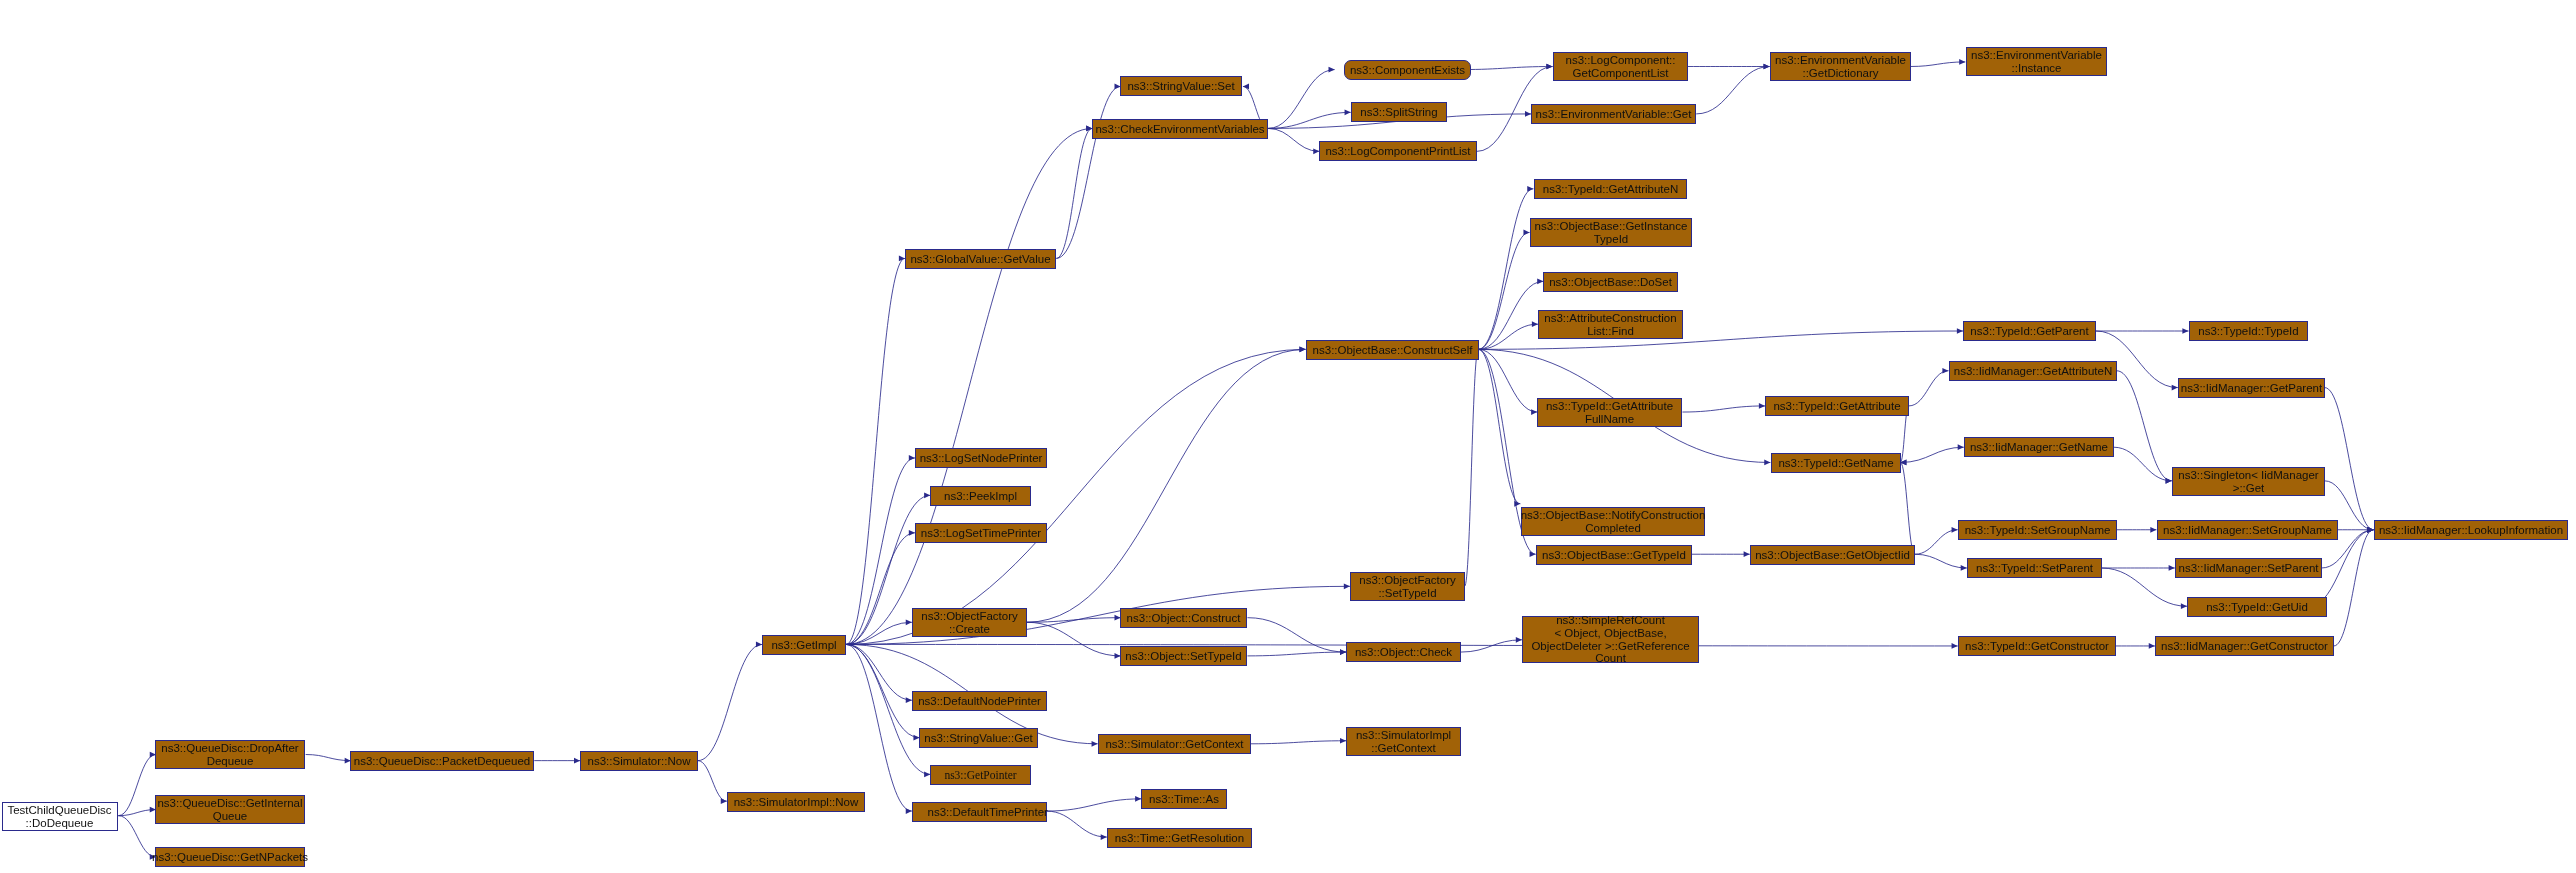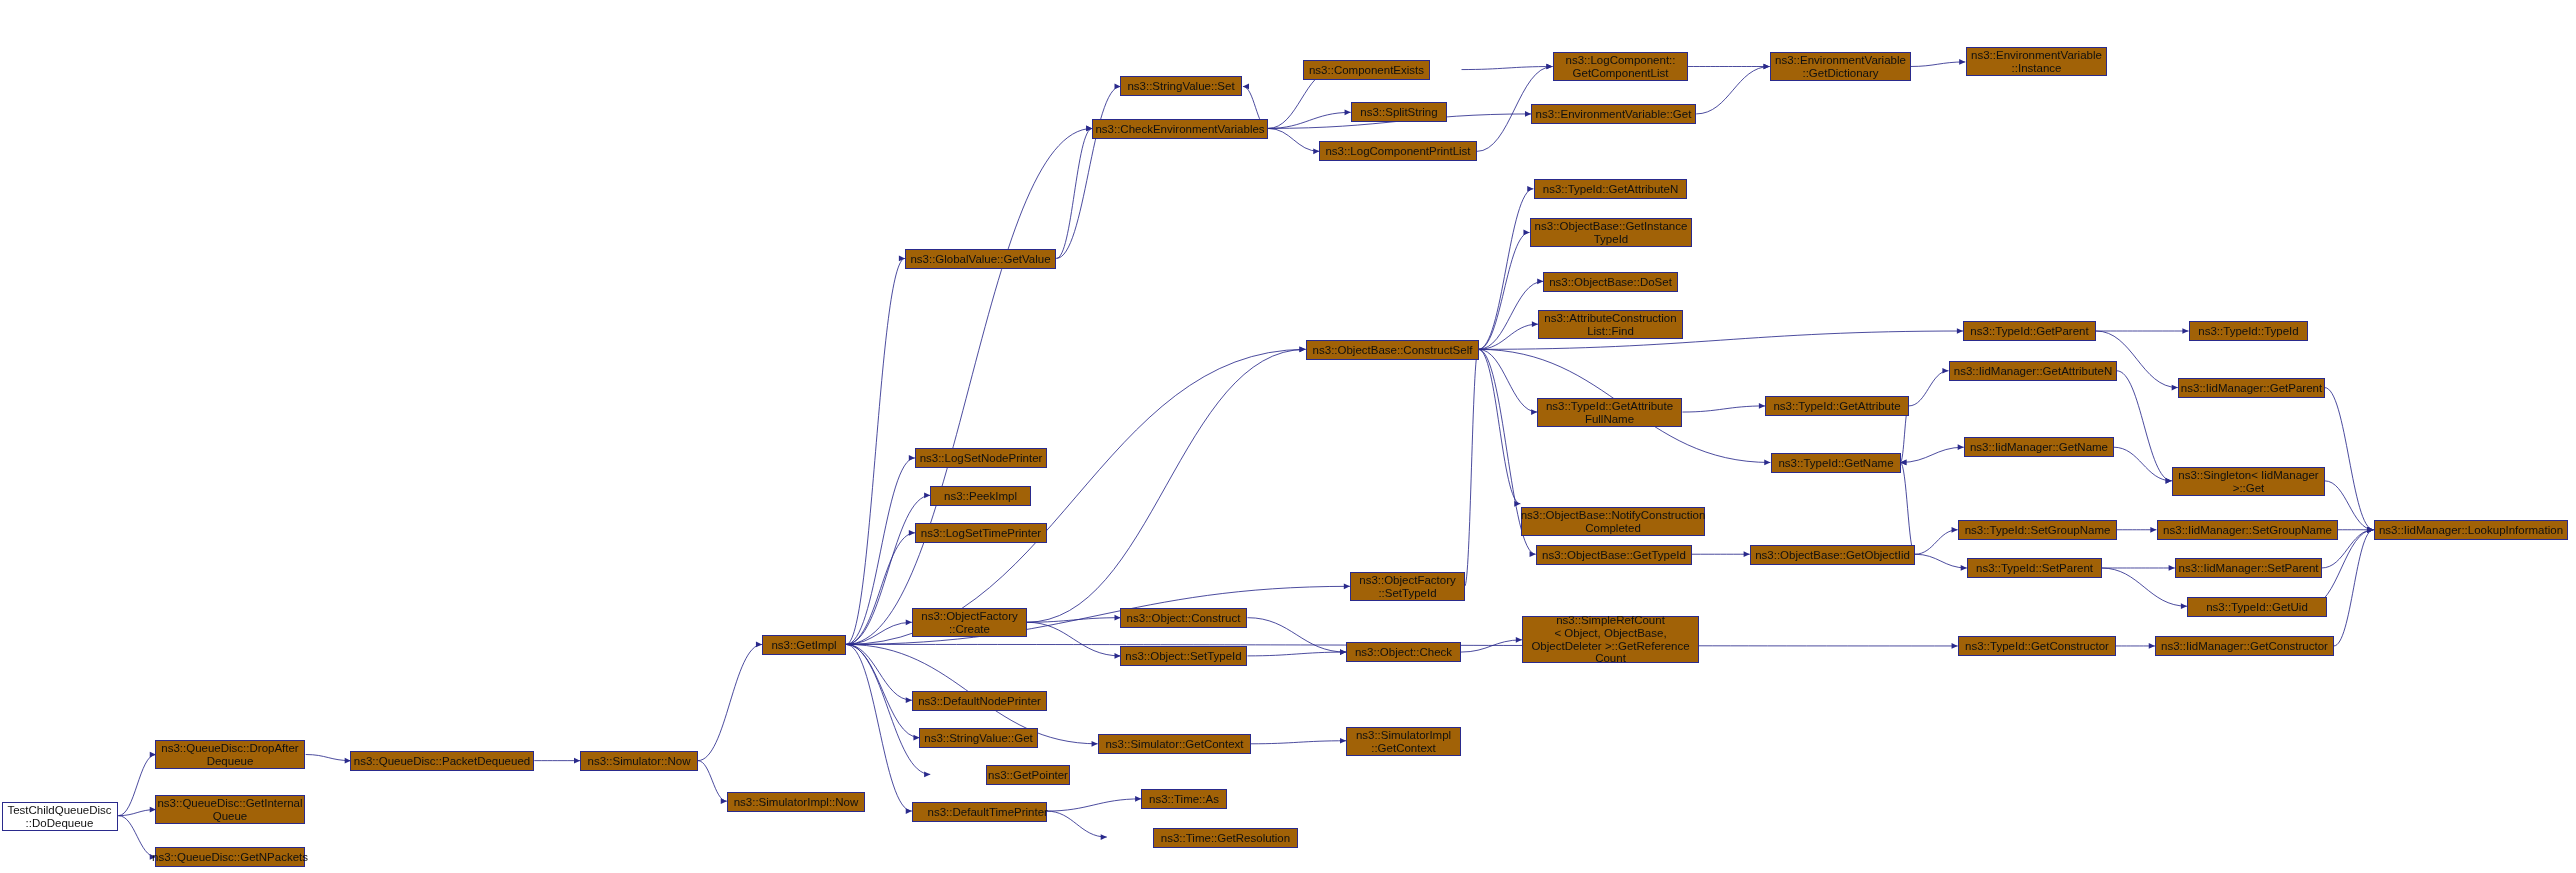--- a/index.html
+++ b/index.html
@@ -182,25 +182,25 @@
       <div class="node" style="left: 727px; top: 792px; width: 138px; height: 20px;">ns3::SimulatorImpl::Now</div>
       <div class="node" style="left: 762px; top: 635px; width: 84px; height: 20px;">ns3::GetImpl</div>
       <div class="node" style="left: 905px; top: 249px; width: 151px; height: 20px;">ns3::GlobalValue::GetValue</div>
       <div class="node" style="left: 915px; top: 448px; width: 132px; height: 20px;">ns3::LogSetNodePrinter</div>
       <div class="node" style="left: 930px; top: 486px; width: 101px; height: 20px;">ns3::PeekImpl</div>
       <div class="node" style="left: 915px; top: 523px; width: 132px; height: 20px;">ns3::LogSetTimePrinter</div>
       <div class="node" style="left: 912px; top: 608px; width: 115px; height: 29px;">ns3::ObjectFactory
 ::Create</div>
       <div class="node" style="left: 912px; top: 691px; width: 135px; height: 20px;">ns3::DefaultNodePrinter</div>
       <div class="node" style="left: 919px; top: 728px; width: 119px; height: 20px;">ns3::StringValue::Get</div>
-      <div class="node" style="left: 986px; top: 765px; width: 84px; height: 20px;">ns3::GetPointer</div>
+      <div class="node" style="left: 930px; top: 765px; width: 101px; height: 20px; font-family: Liberation Serif, serif;">ns3::GetPointer</div>
       <div class="node" style="left: 912px; top: 802px; width: 135px; height: 20px; padding-left: 18px;">ns3::DefaultTimePrinter</div>
       <div class="node" style="left: 1120px; top: 76px; width: 122px; height: 20px;">ns3::StringValue::Set</div>
       <div class="node" style="left: 1092px; top: 119px; width: 176px; height: 20px;">ns3::CheckEnvironmentVariables</div>
-      <div class="node" style="left: 1303px; top: 60px; width: 127px; height: 20px;">ns3::ComponentExists</div>
+      <div class="node" style="left: 1344px; top: 60px; width: 127px; height: 20px; border-radius: 7px;">ns3::ComponentExists</div>
       <div class="node" style="left: 1351px; top: 102px; width: 96px; height: 20px;">ns3::SplitString</div>
       <div class="node" style="left: 1319px; top: 141px; width: 158px; height: 20px;">ns3::LogComponentPrintList</div>
       <div class="node" style="left: 1553px; top: 52px; width: 135px; height: 29px;">ns3::LogComponent::
 GetComponentList</div>
       <div class="node" style="left: 1531px; top: 104px; width: 165px; height: 20px;">ns3::EnvironmentVariable::Get</div>
       <div class="node" style="left: 1770px; top: 52px; width: 141px; height: 29px;">ns3::EnvironmentVariable
 ::GetDictionary</div>
       <div class="node" style="left: 1966px; top: 47px; width: 141px; height: 29px;">ns3::EnvironmentVariable
 ::Instance</div>
       <div class="node" style="left: 1534px; top: 179px; width: 153px; height: 20px;">ns3::TypeId::GetAttributeN</div>
@@ -239,16 +239,16 @@
       <div class="node" style="left: 1120px; top: 646px; width: 127px; height: 20px;">ns3::Object::SetTypeId</div>
       <div class="node" style="left: 1346px; top: 642px; width: 115px; height: 20px;">ns3::Object::Check</div>
       <div class="node" style="left: 1522px; top: 616px; width: 177px; height: 47px;">ns3::SimpleRefCount
 &lt; Object, ObjectBase,
 ObjectDeleter &gt;::GetReference
 Count</div>
       <div class="node" style="left: 1098px; top: 734px; width: 153px; height: 20px;">ns3::Simulator::GetContext</div>
       <div class="node" style="left: 1346px; top: 727px; width: 115px; height: 29px;">ns3::SimulatorImpl
 ::GetContext</div>
       <div class="node" style="left: 1141px; top: 789px; width: 86px; height: 20px;">ns3::Time::As</div>
-      <div class="node" style="left: 1107px; top: 828px; width: 145px; height: 20px; margin-left: 46px;">ns3::Time::GetResolution</div>
+      <div class="node" style="left: 1107px; top: 828px; width: 145px; height: 20px;">ns3::Time::GetResolution</div>
     </div>
 </div>
 
 
 </body></html>

